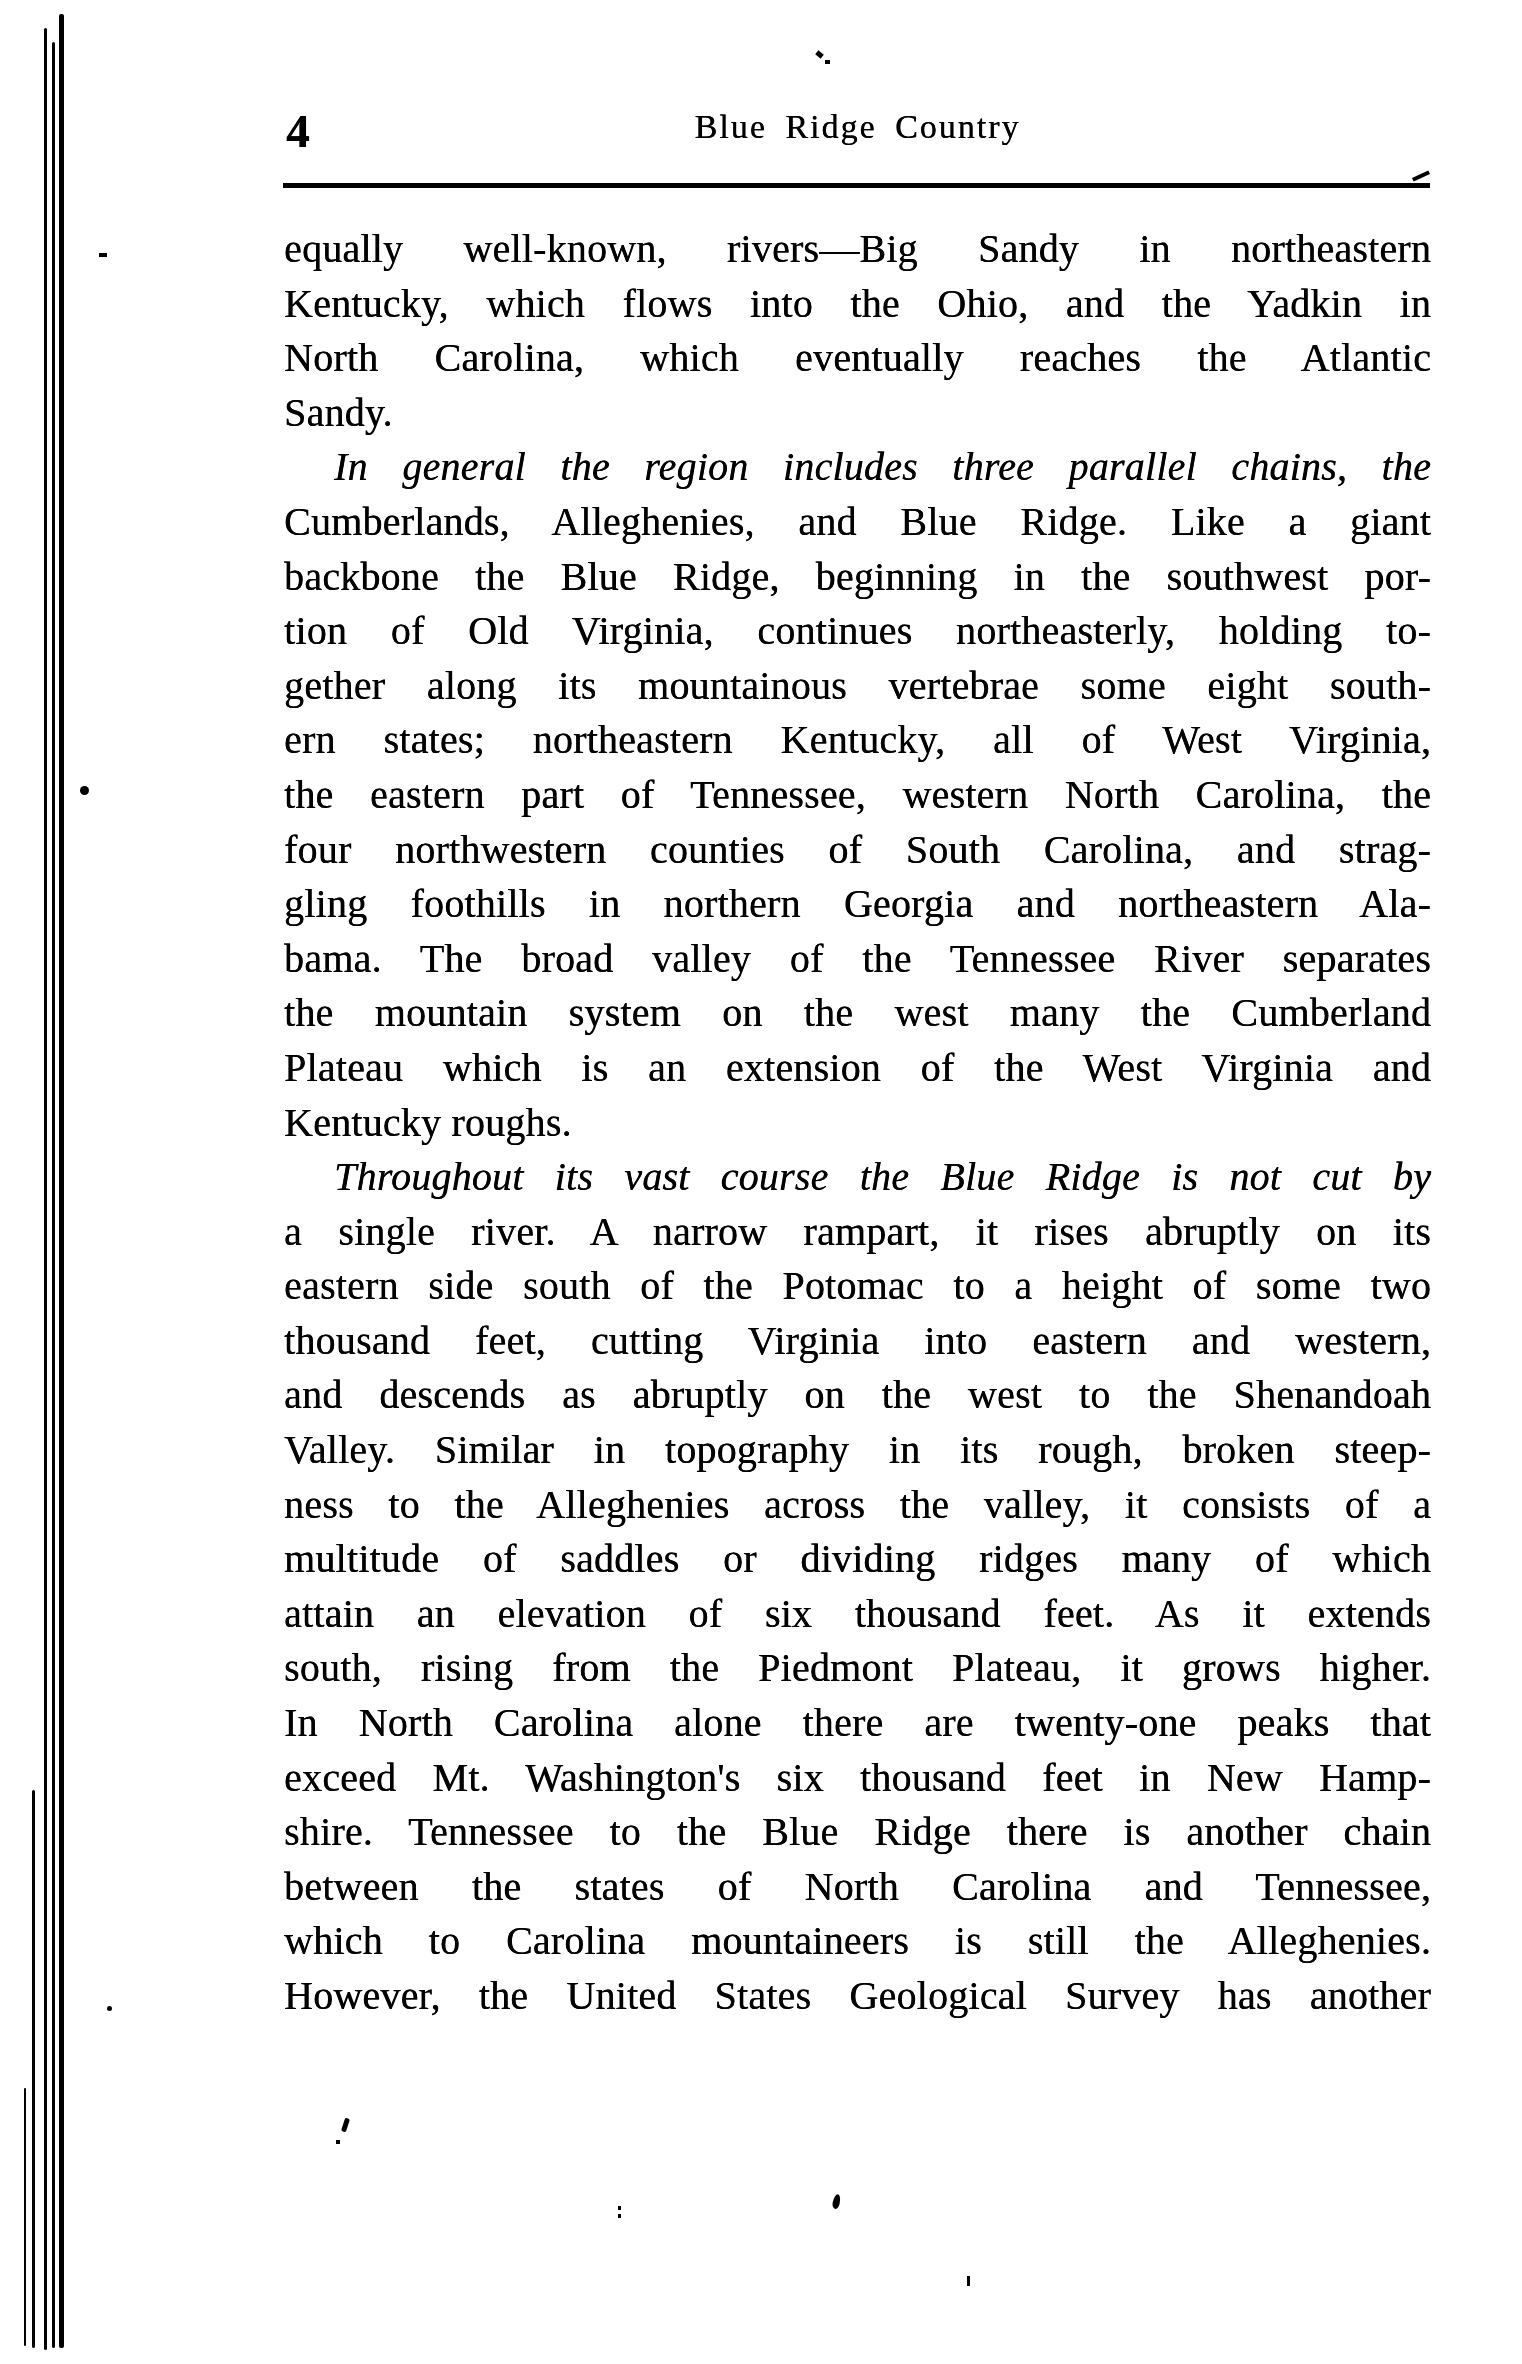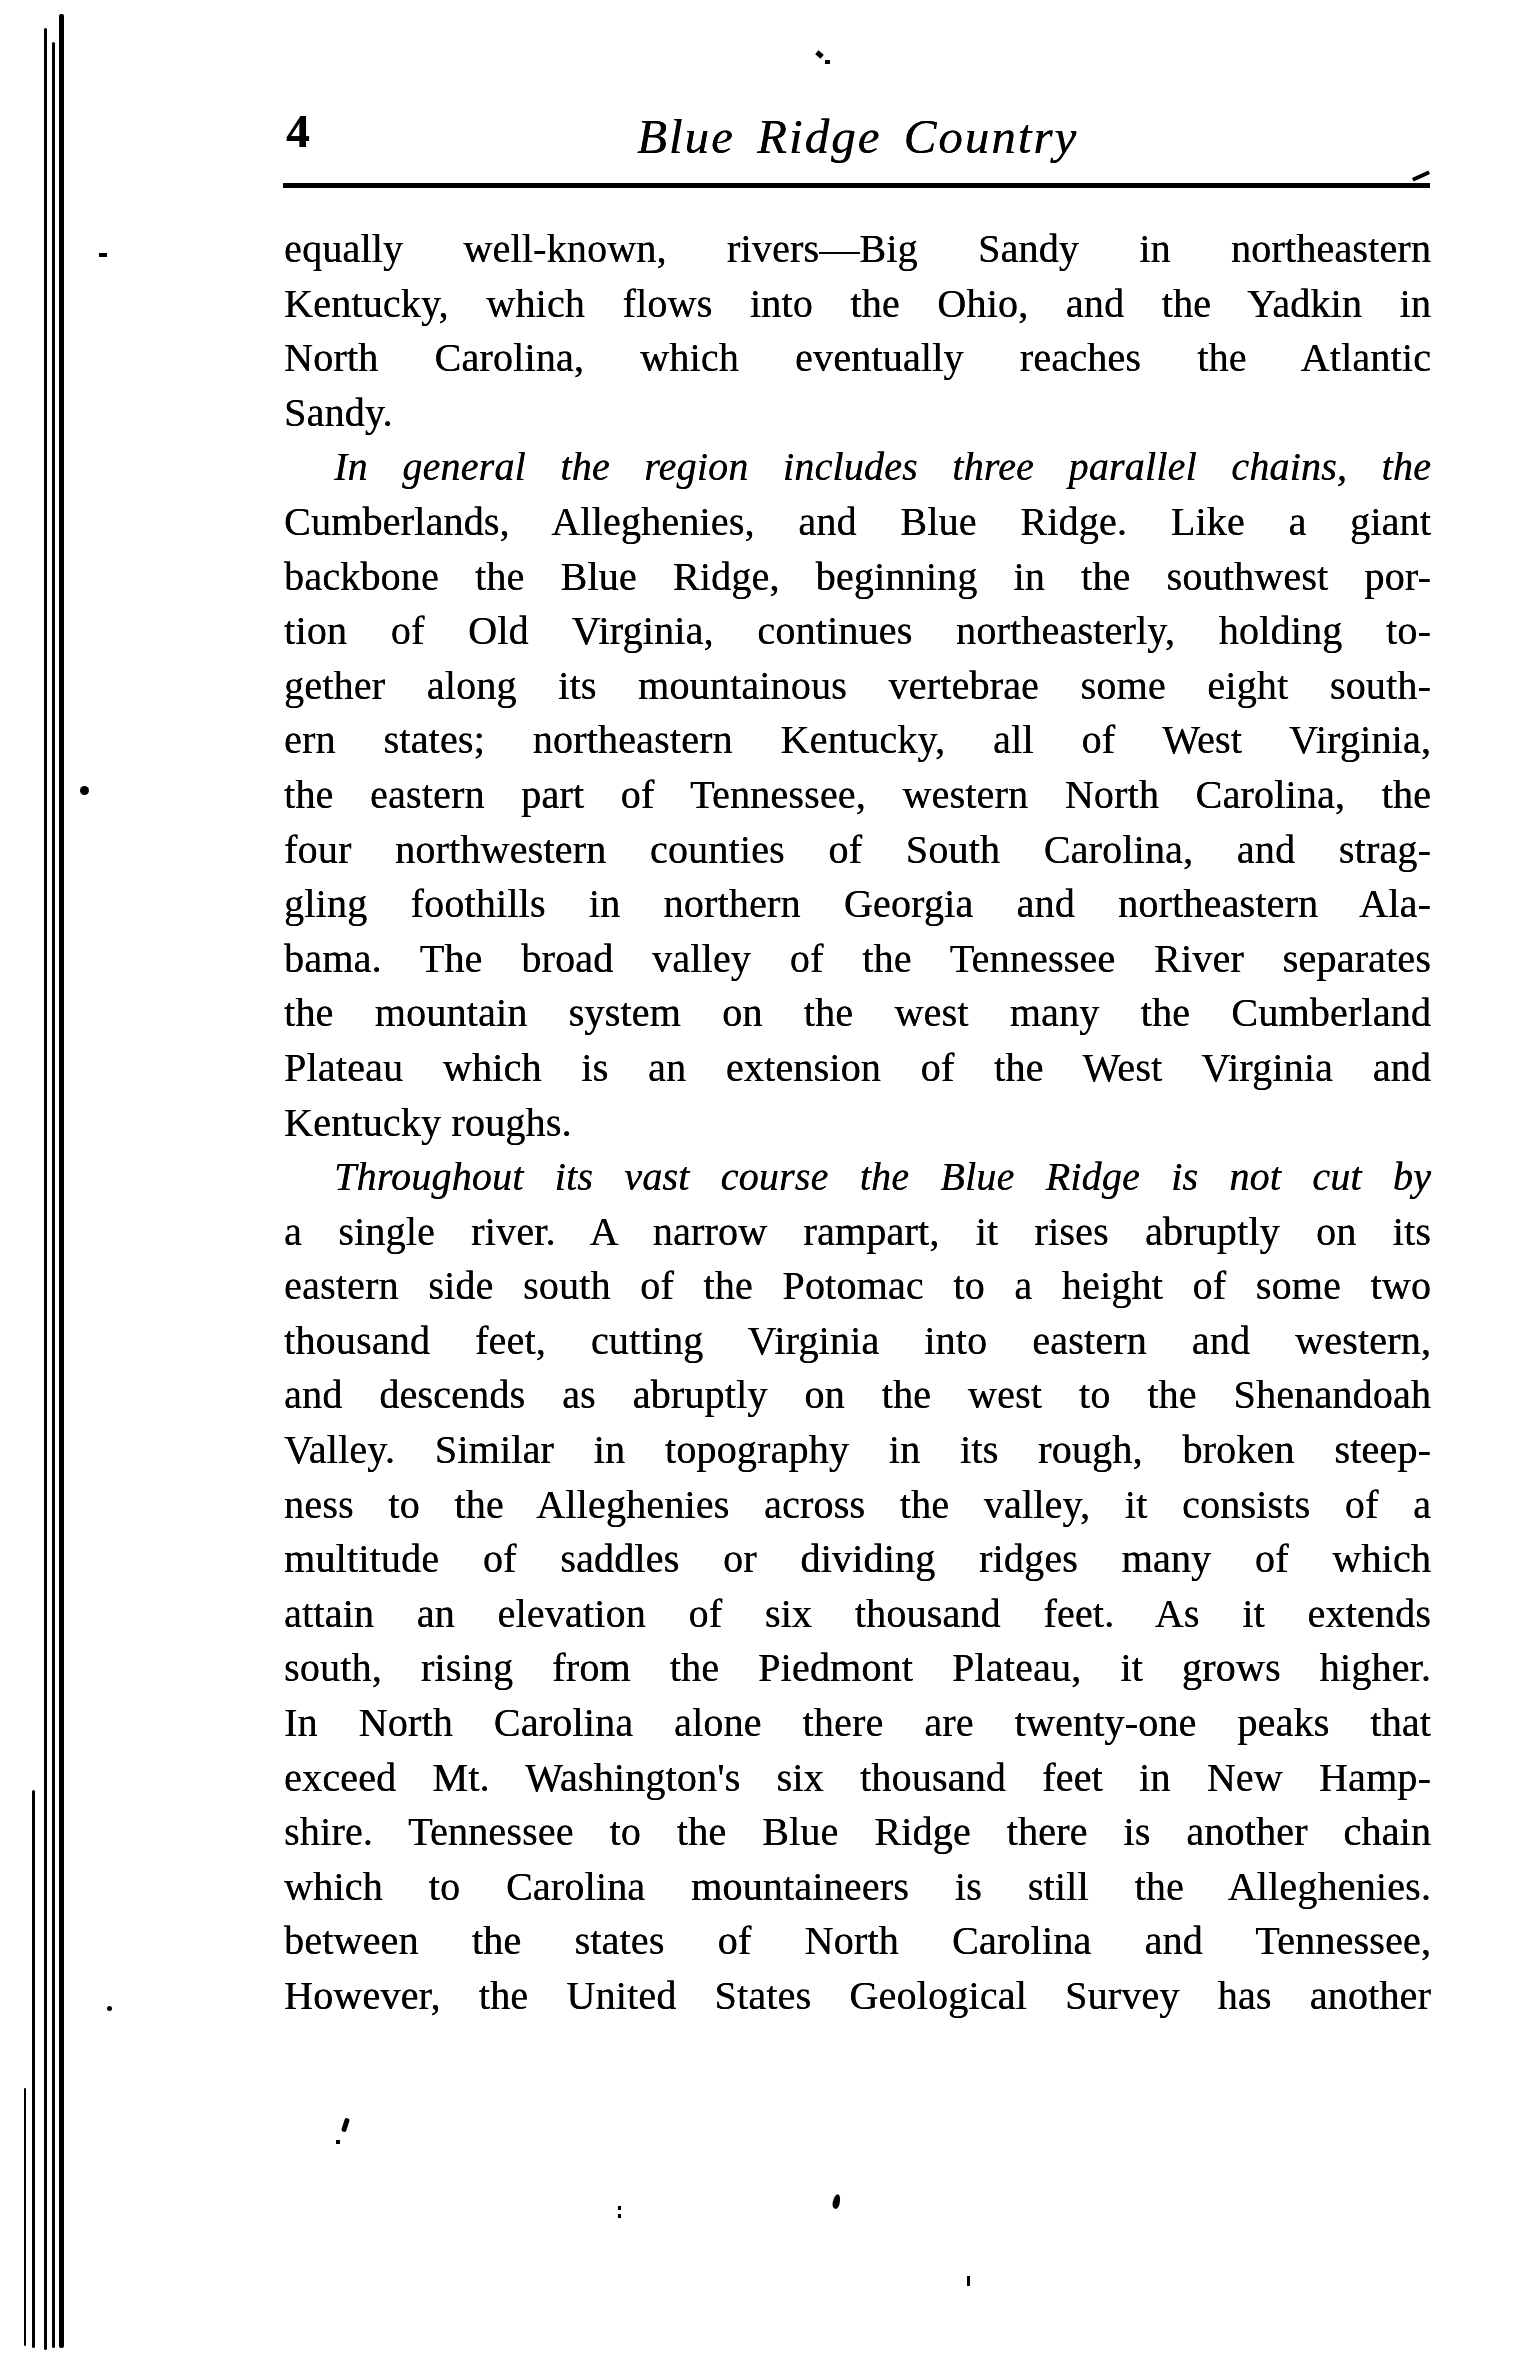--- a/index.html
+++ b/index.html
@@ -20,21 +20,21 @@
   .b5 { left:24px;  top:2088px; width:2px; height:258px; }
 
   .page-number {
     position:absolute; left:286px; top:104px;
     font-size:47px; font-weight:700;
     text-shadow:0.4px 0 0 #000;
   }
   .running-header {
     position:absolute; left:284px; top:108px; width:1147px;
     text-align:center;
-    font-style:italic; font-size:49px;
+    font-size:34px;
     letter-spacing:2px; word-spacing:8px;
     text-shadow:0.4px 0 0 #000;
   }
   .header-rule {
     position:absolute; left:283px; top:183px;
     width:1147px; height:5px; background:#000;
   }
   .header-rule-hook {
     position:absolute; left:1412px; top:174px;
     width:18px; height:4px; background:#000;
@@ -110,22 +110,22 @@
       <div class="line">thousand feet, cutting Virginia into eastern and western,</div>
       <div class="line">and descends as abruptly on the west to the Shenandoah</div>
       <div class="line">Valley. Similar in topography in its rough, broken steep-</div>
       <div class="line">ness to the Alleghenies across the valley, it consists of a</div>
       <div class="line">multitude of saddles or dividing ridges many of which</div>
       <div class="line">attain an elevation of six thousand feet. As it extends</div>
       <div class="line">south, rising from the Piedmont Plateau, it grows higher.</div>
       <div class="line">In North Carolina alone there are twenty-one peaks that</div>
       <div class="line">exceed Mt. Washington's six thousand feet in New Hamp-</div>
       <div class="line">shire. Tennessee to the Blue Ridge there is another chain</div>
+      <div class="line">between the states of North Carolina and Tennessee,</div>
       <div class="line">which to Carolina mountaineers is still the Alleghenies.</div>
-      <div class="line">between the states of North Carolina and Tennessee,</div>
       <div class="line">However, the United States Geological Survey has another</div>
     </div>
 
   <div class="speck s1"></div>
   <div class="speck s1b"></div>
   <div class="speck s2"></div>
   <div class="speck s3"></div>
   <div class="speck s4"></div>
   <div class="speck s5"></div>
   <div class="speck s5b"></div>

